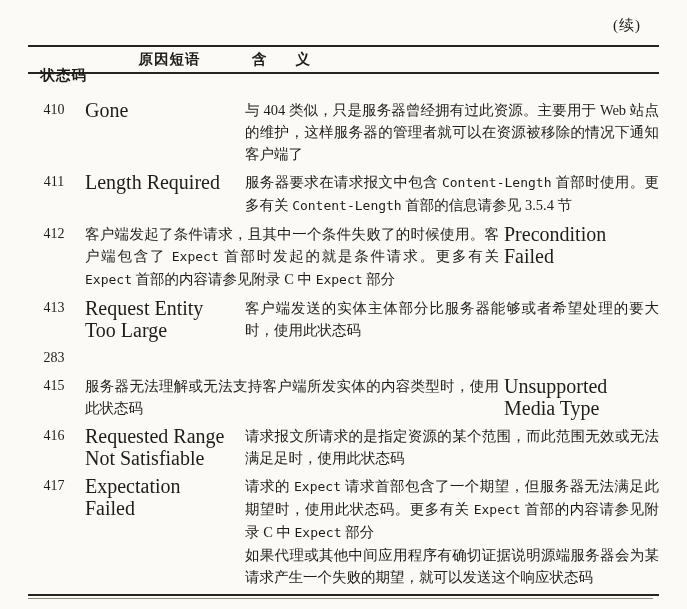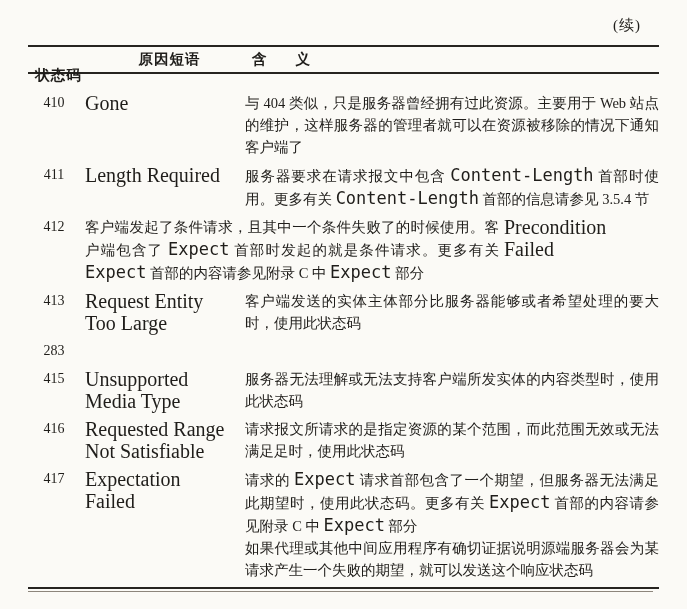--- a/index.html
+++ b/index.html
@@ -52,21 +52,21 @@
   }
   .thead {
     display: flex;
     align-items: center;
     height: 25px;
     font-family: "Liberation Sans", "DejaVu Sans", sans-serif;
     font-weight: bold;
     font-size: 14.5px;
   }
   .tbody {
-    padding-top: 18px;
+    padding-top: 25px;
   }
   .trow {
     display: flex;
     margin-bottom: 6px;
   }
   .cell {
     box-sizing: border-box;
   }
   .cell.code {
     width: 52px;
@@ -87,40 +87,40 @@
     flex: 1;
     margin-left: 5px;
     font-size: 14.5px;
     line-height: 22px;
     white-space: pre-line;
     text-align: justify;
   }
   .th-code {
     width: 57px;
     flex: none;
-    text-align: center;
+    text-align: right;
     padding-left: 2px;
     letter-spacing: 1px;
     margin-top: 32px;
   }
   .th-reason {
     width: 155px;
     flex: none;
     margin-left: 5px;
     text-align: center;
     letter-spacing: 1px;
   }
   .th-meaning {
     flex: 1;
     margin-left: 5px;
     text-align: left;
   }
   .mono {
     font-family: "DejaVu Sans Mono", "Liberation Mono", monospace;
-    font-size: 17px;
+    font-size: 13px;
   }
 </style>
 </head>
 <body>
 
 <div class="page">
 
   <div class="continued-line">(续)</div>
 
   <div class="table-area">
@@ -160,22 +160,22 @@
         <div class="cell reason">Request Entity Too Large</div>
         <div class="cell meaning">客户端发送的实体主体部分比服务器能够或者希望处理的要大时，使用此状态码</div>
       </div>
 
       <div class="trow">
         <div class="cell code">283</div>
       </div>
 
       <div class="trow">
         <div class="cell code">415</div>
+        <div class="cell meaning">服务器无法理解或无法支持客户端所发实体的内容类型时，使用此状态码</div>
         <div class="cell reason">Unsupported Media Type</div>
-        <div class="cell meaning">服务器无法理解或无法支持客户端所发实体的内容类型时，使用此状态码</div>
       </div>
 
       <div class="trow">
         <div class="cell code">416</div>
         <div class="cell reason">Requested Range Not Satisfiable</div>
         <div class="cell meaning">请求报文所请求的是指定资源的某个范围，而此范围无效或无法满足足时，使用此状态码</div>
       </div>
 
       <div class="trow">
         <div class="cell code">417</div>

